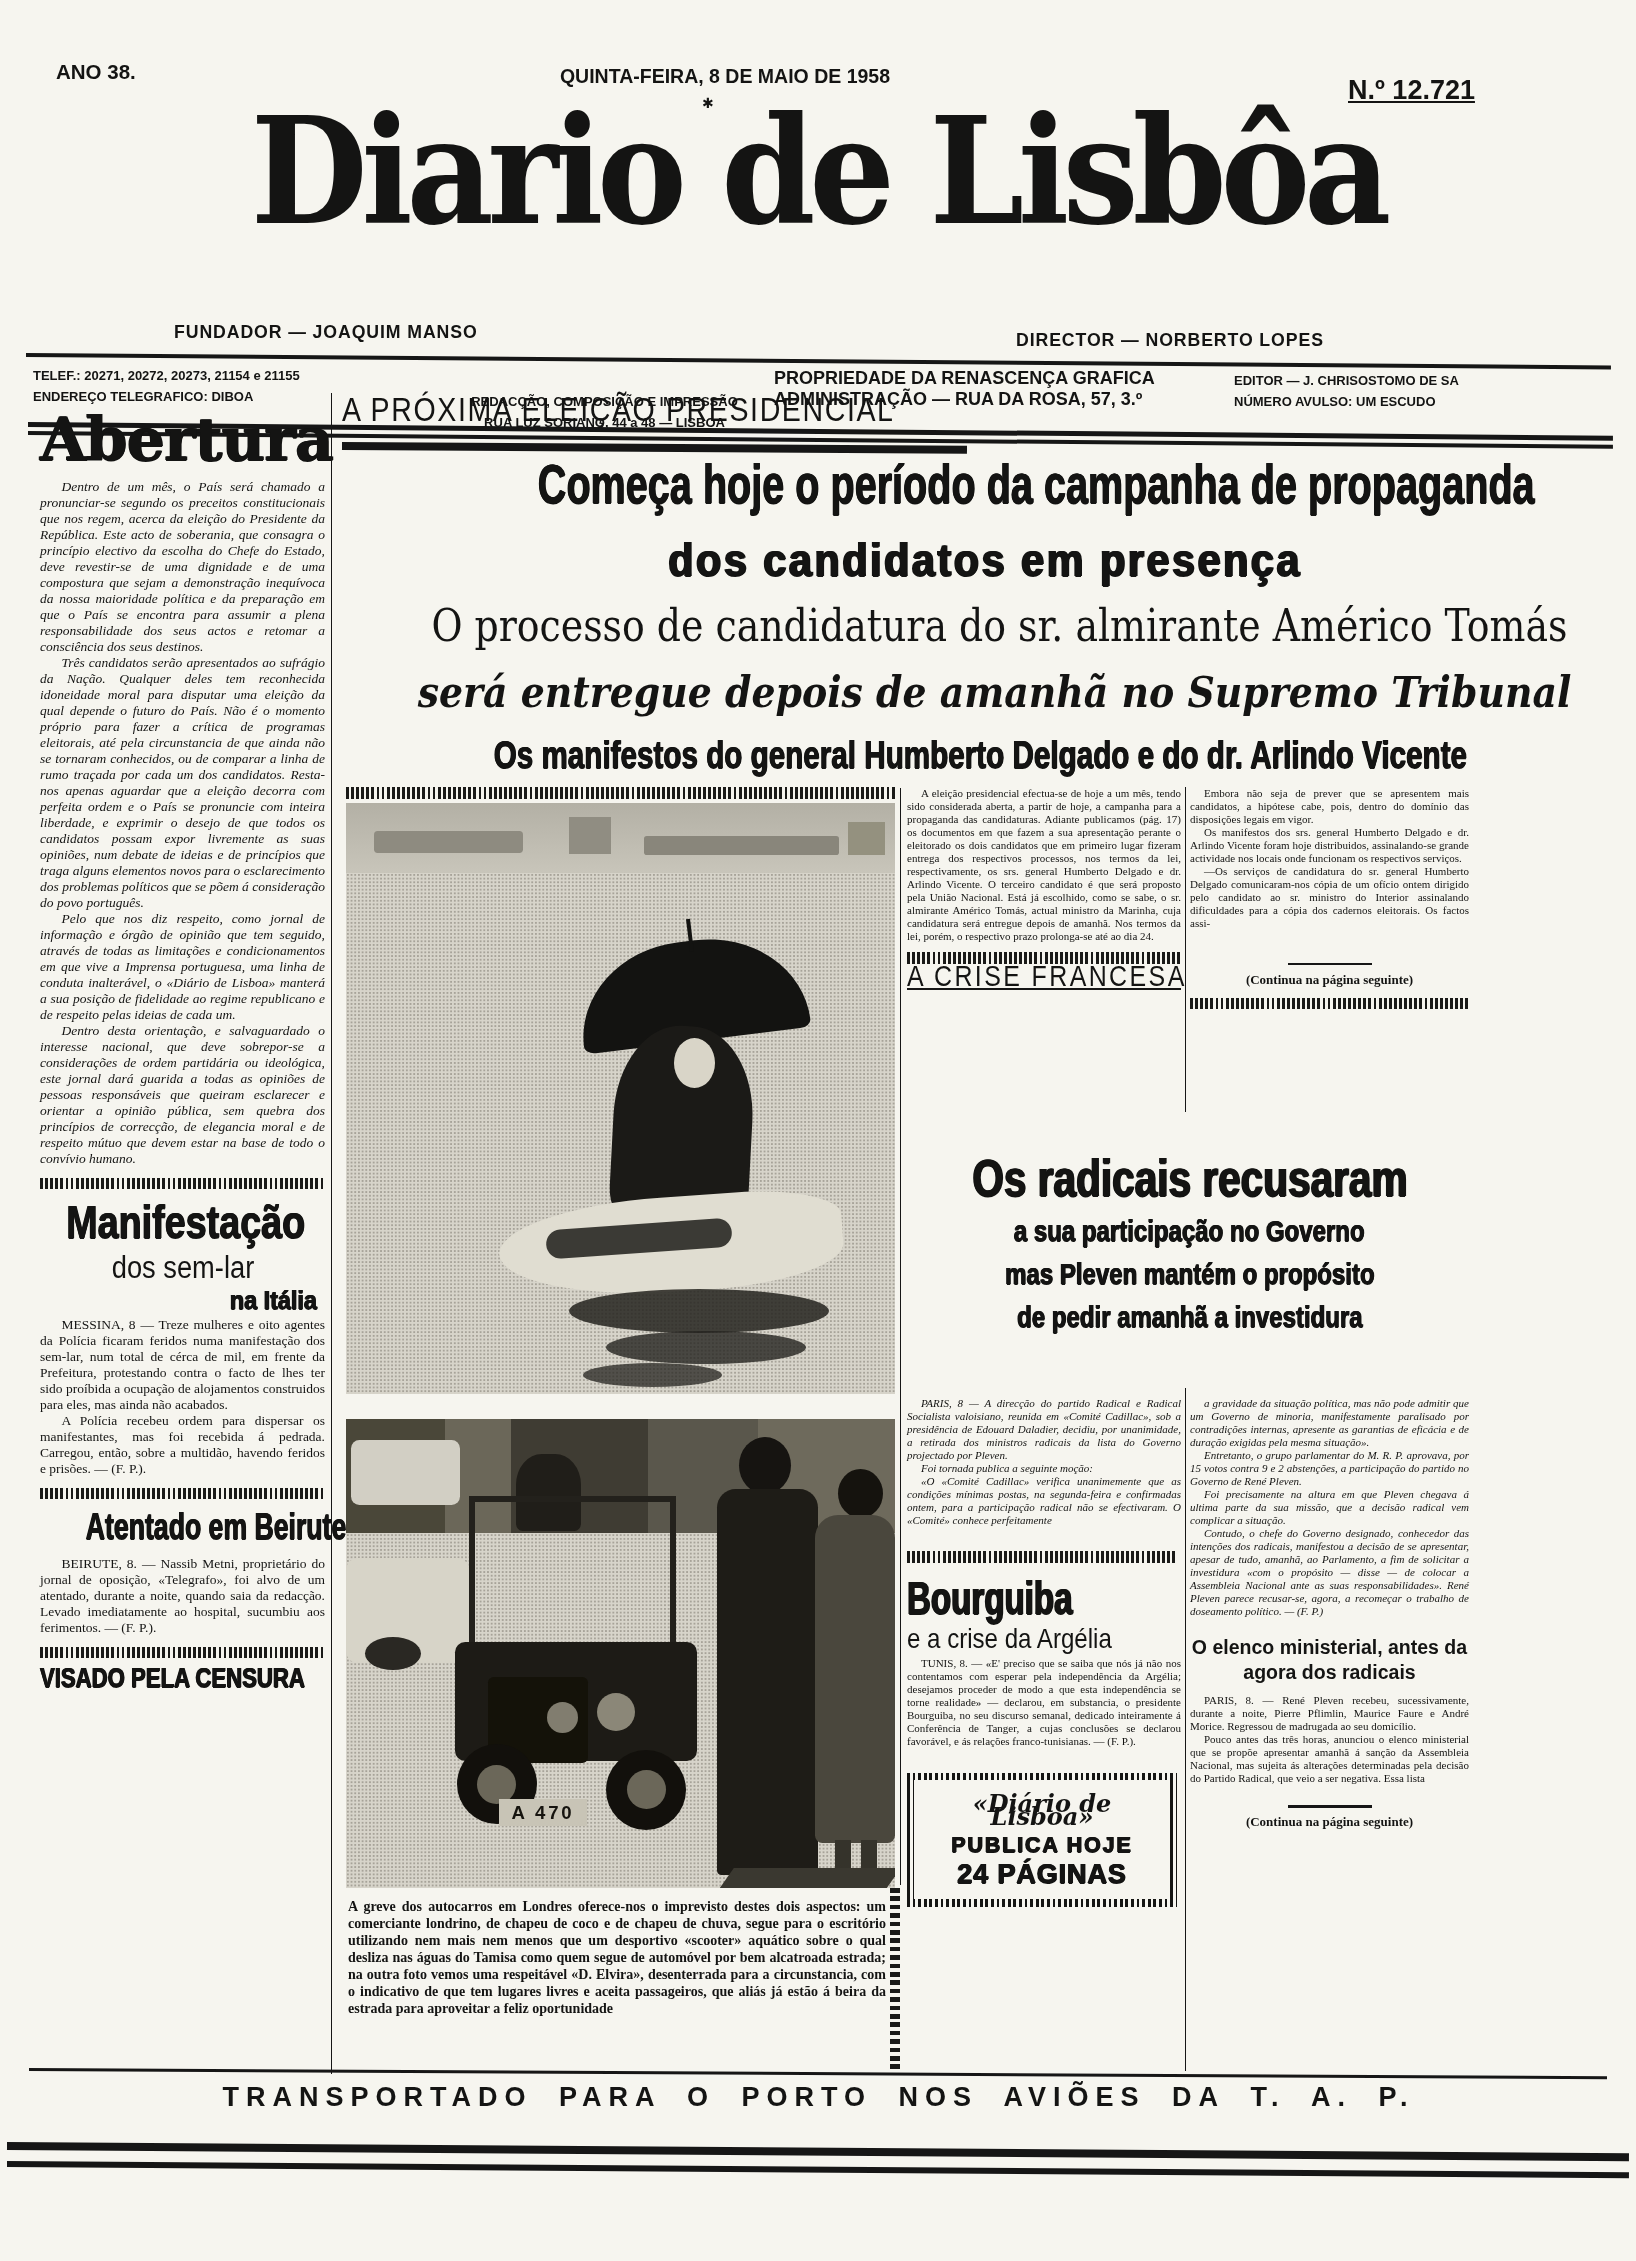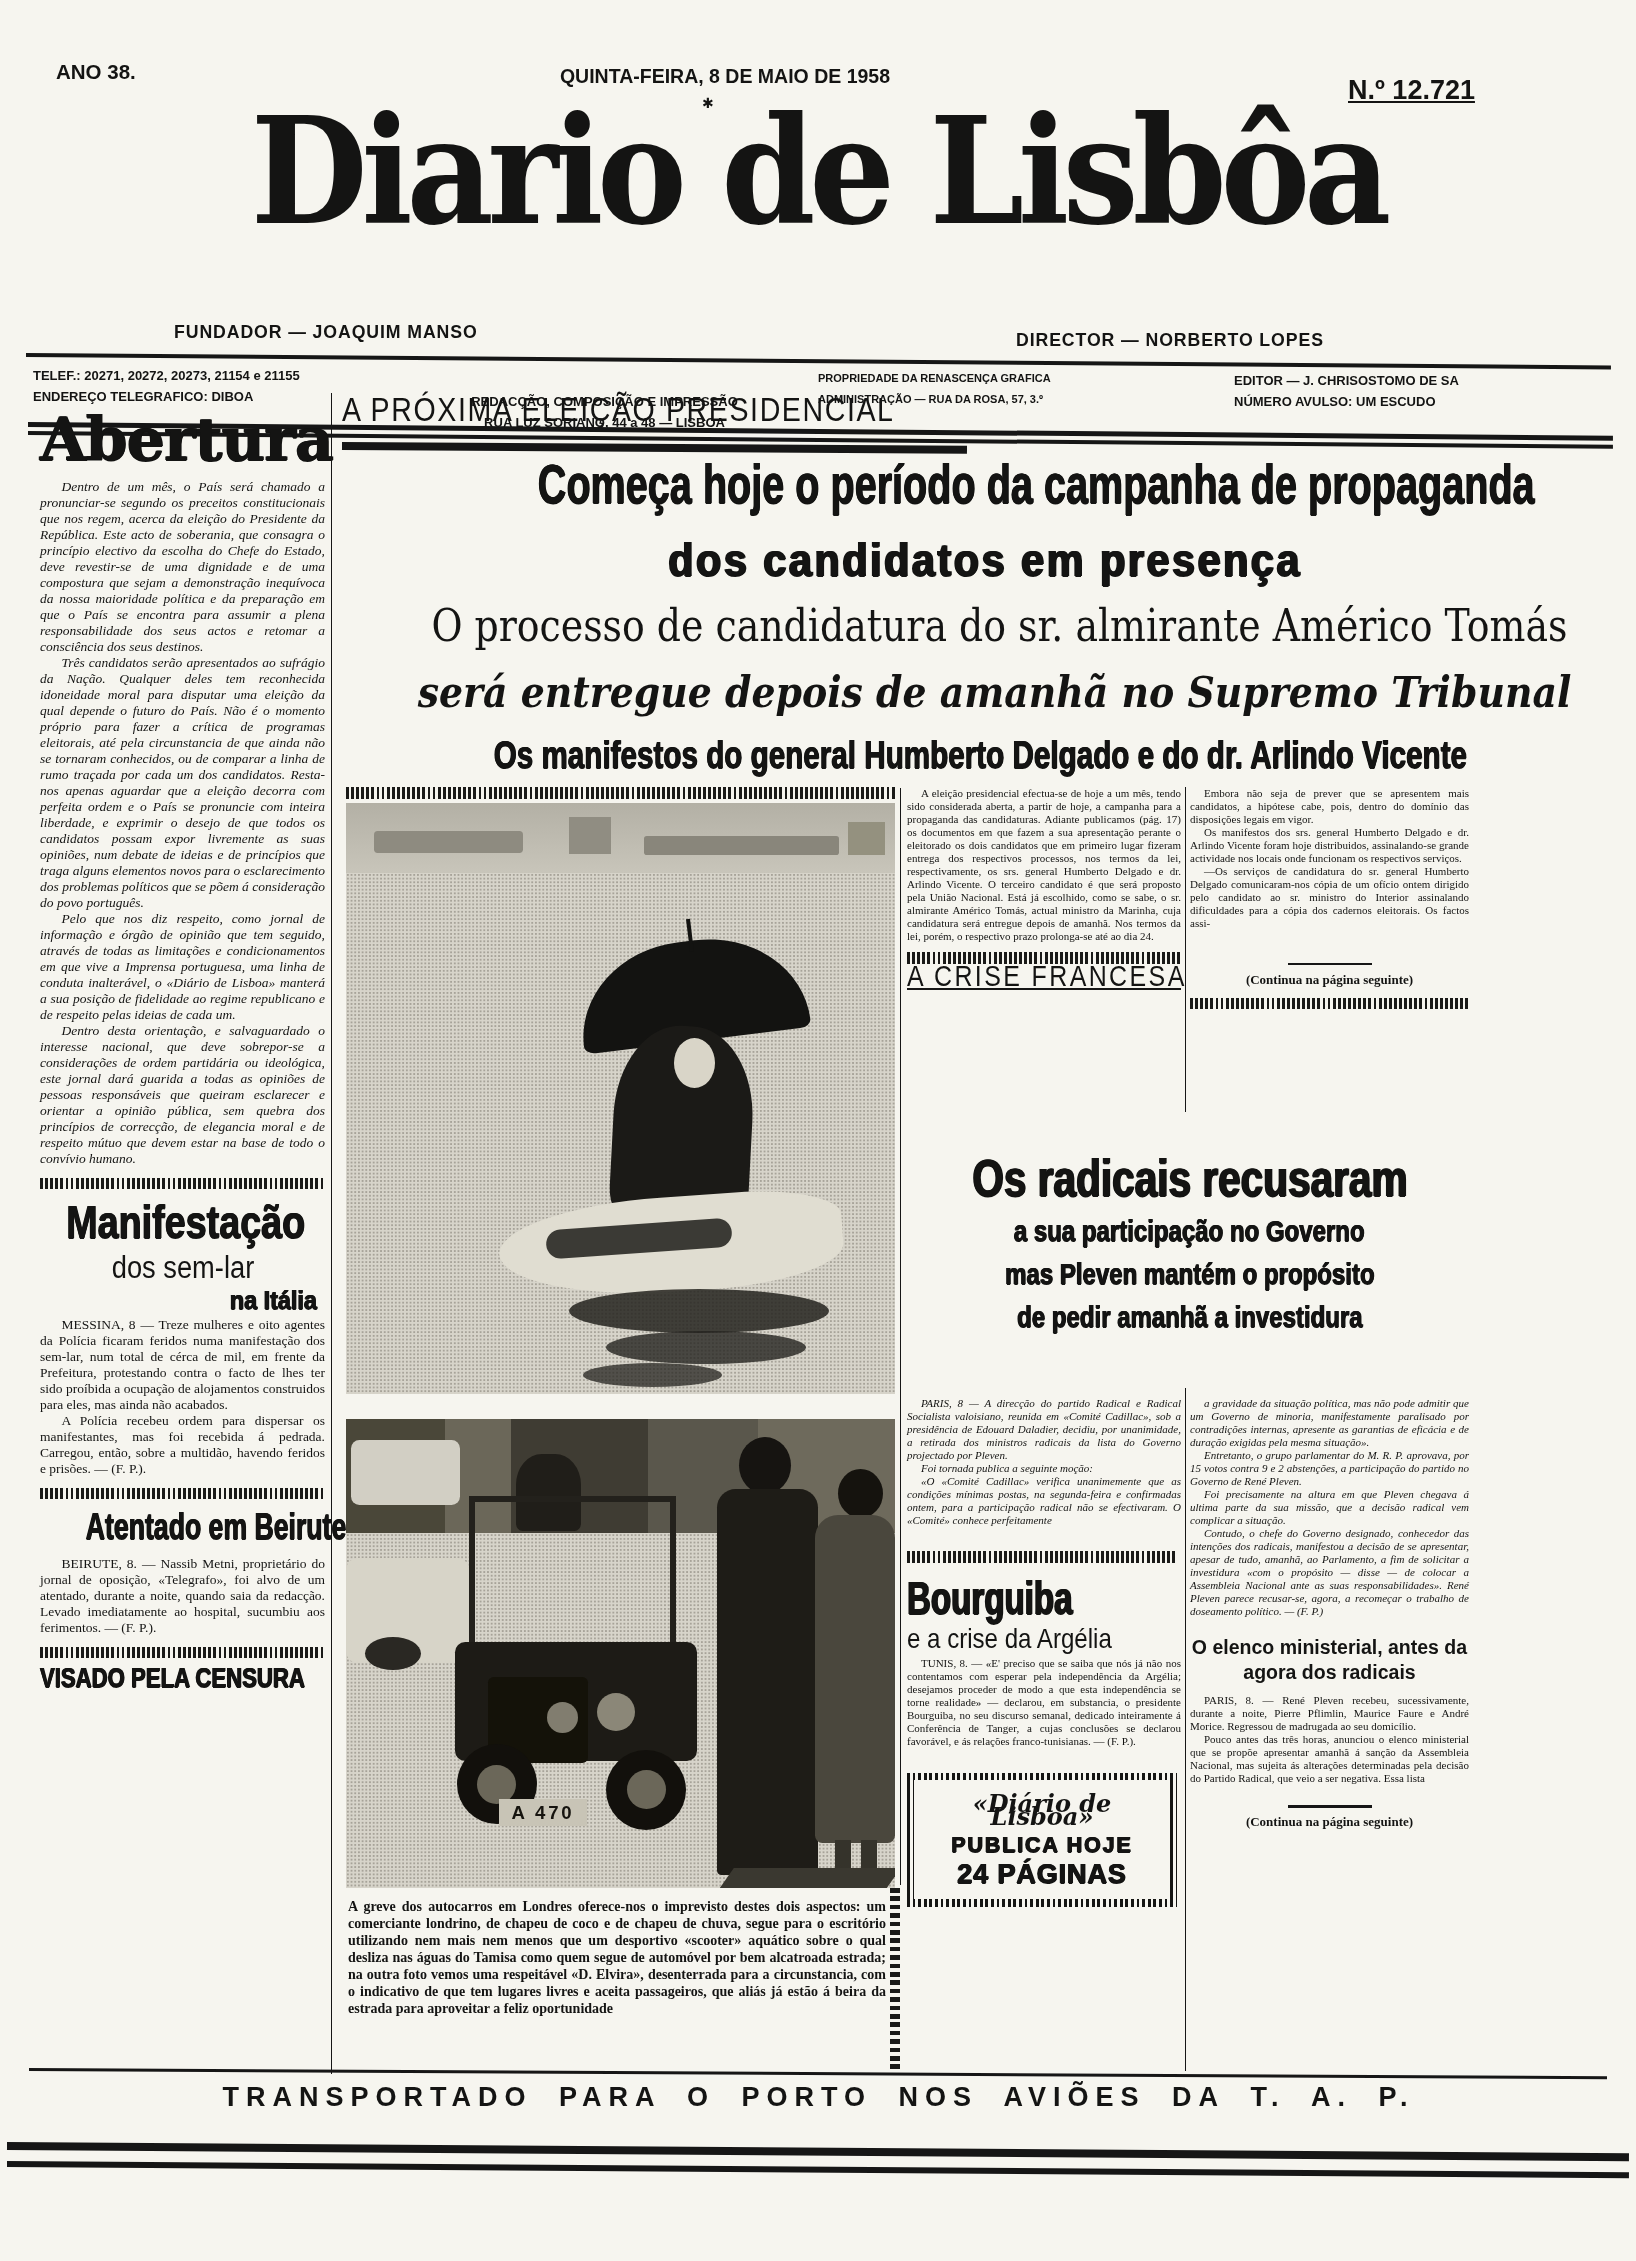--- a/index.html
+++ b/index.html
@@ -47,21 +47,21 @@
   <div class="abs rule" style="left:25.6px;top:353px;width:1585px;height:4.2px;transform:rotate(.45deg);transform-origin:left center;"></div>
 
   <div class="abs sans" style="left:33px;top:366px;width:367px;font-size:13px;font-weight:bold;line-height:20.5px;">
     <div>TELEF.: 20271, 20272, 20273, 21154 e 21155</div>
     <div>ENDEREÇO TELEGRAFICO: DIBOA</div>
   </div>
   <div class="abs sans" style="left:416px;top:366px;width:377px;font-size:13px;font-weight:bold;line-height:20.5px;text-align:center;margin-top:26px;">
     <div>REDACÇÃO, COMPOSIÇÃO E IMPRESSÃO</div>
     <div>RUA LUZ SORIANO, 44 a 48 — LISBOA</div>
   </div>
-  <div class="abs sans" style="left:818px;top:368px;width:423px;font-size:11px;font-weight:bold;line-height:20.5px;">
+  <div class="abs sans" style="left:774px;top:368px;width:423px;font-size:18px;font-weight:bold;line-height:20.5px;">
     <div>PROPRIEDADE DA RENASCENÇA GRAFICA</div>
     <div>ADMINISTRAÇÃO — RUA DA ROSA, 57, 3.º</div>
   </div>
   <div class="abs sans" style="left:1234px;top:371px;width:381px;font-size:13px;font-weight:bold;line-height:20.5px;">
     <div>EDITOR — J. CHRISOSTOMO DE SA</div>
     <div>NÚMERO AVULSO: UM ESCUDO</div>
   </div>
   <div class="abs rule" style="left:28px;top:422px;width:1585px;height:4.6px;transform:rotate(.5deg);transform-origin:left center;"></div>
   <div class="abs rule" style="left:28px;top:431px;width:1585px;height:3.7px;transform:rotate(.5deg);transform-origin:left center;"></div>
 

